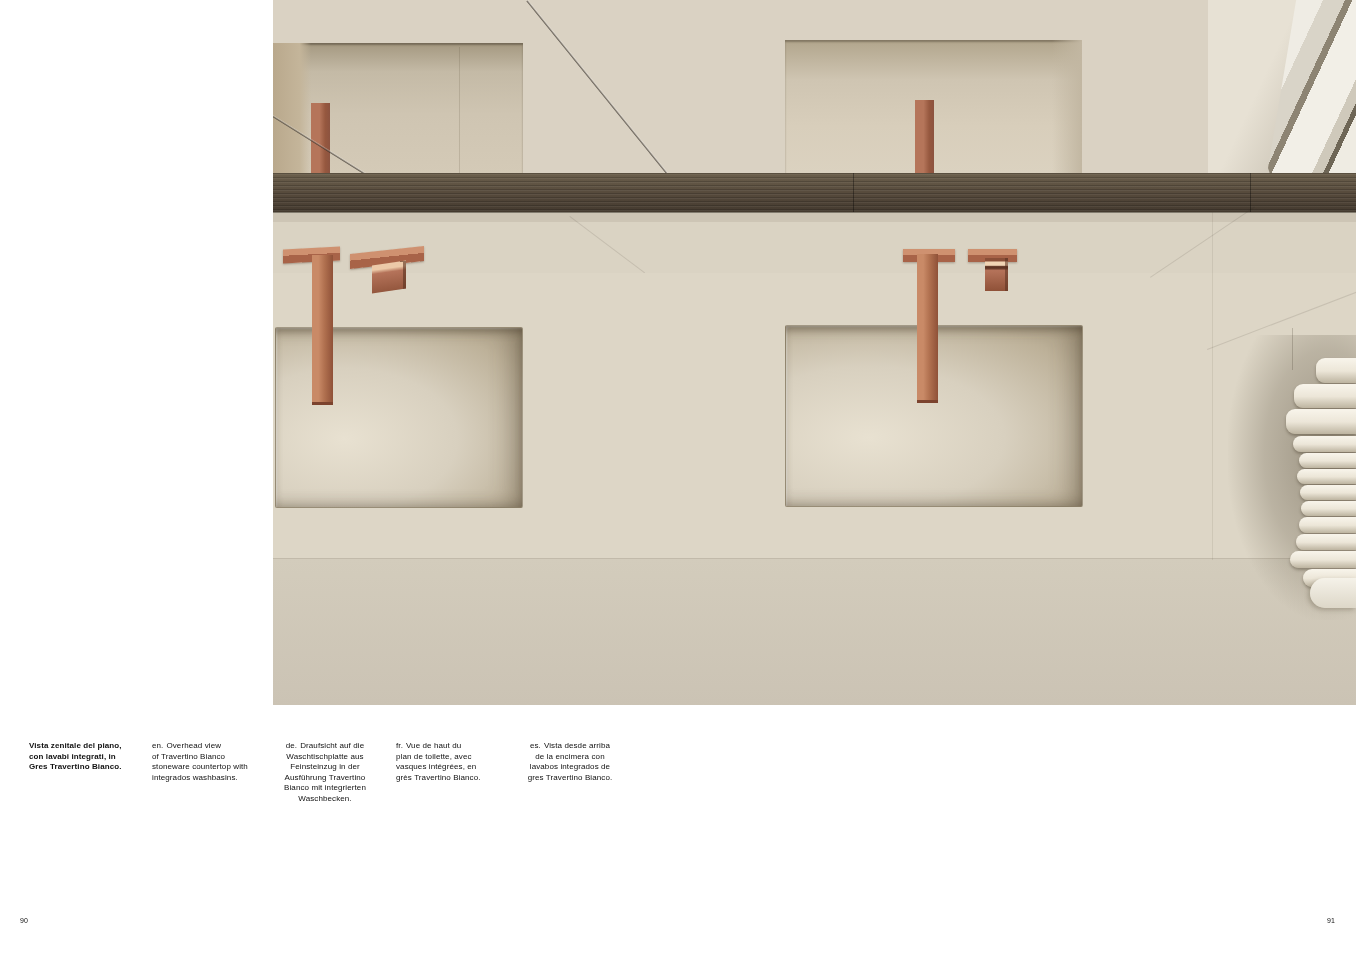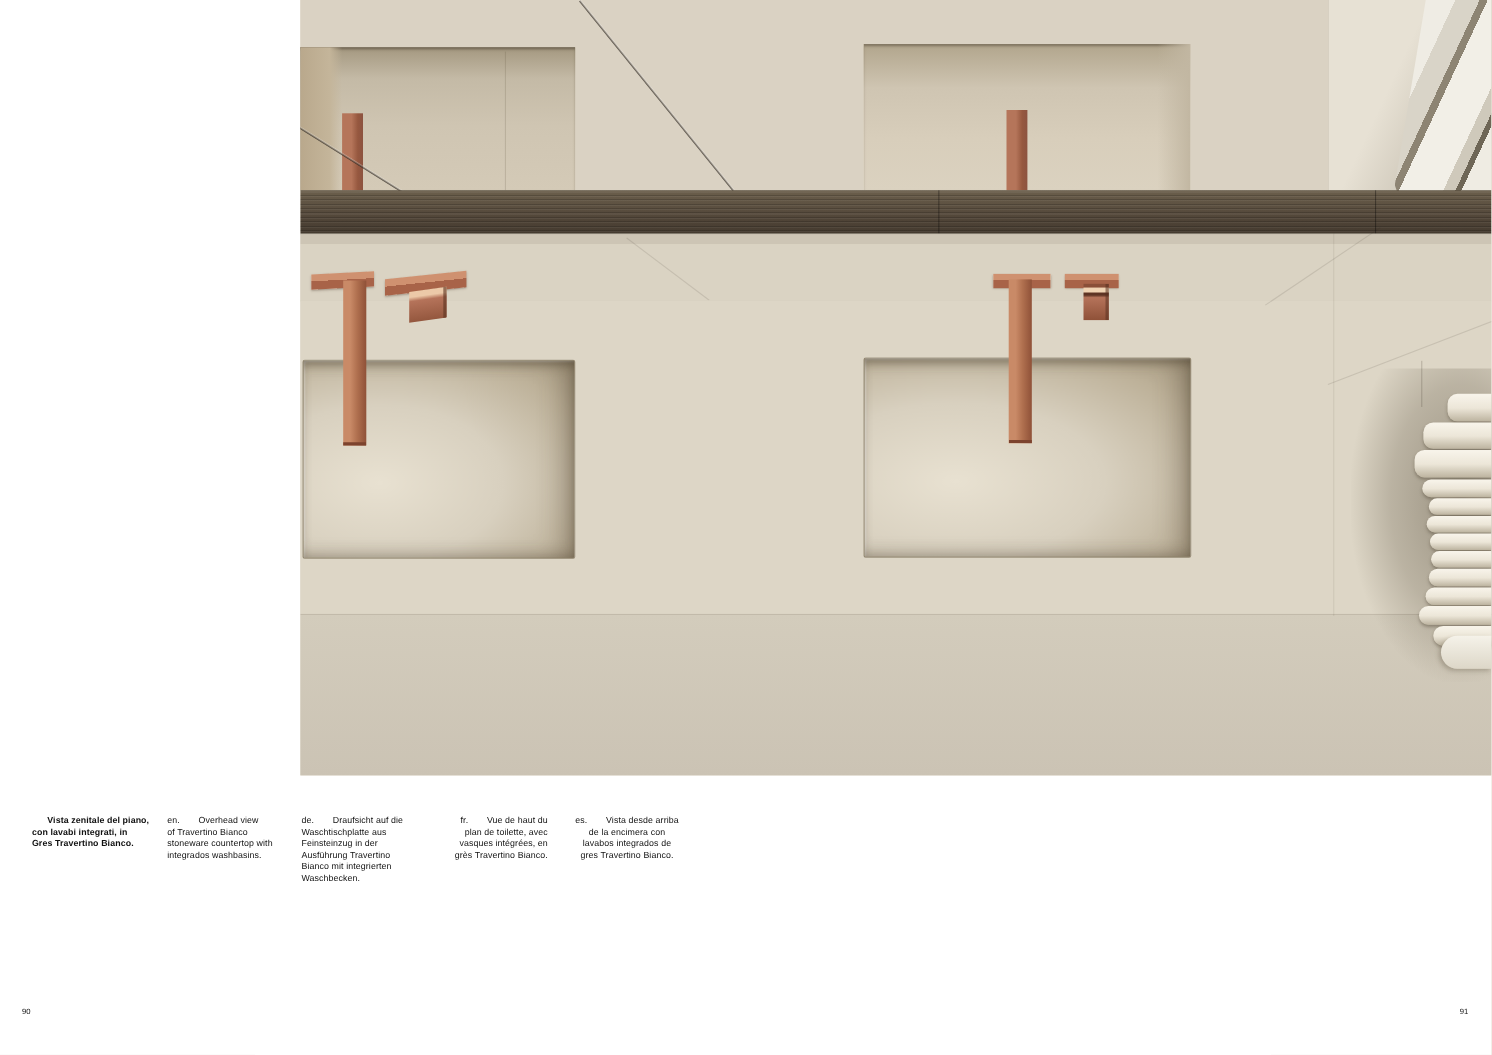--- a/index.html
+++ b/index.html
@@ -133,26 +133,26 @@
     background: linear-gradient(to bottom, #f5f2e9, #ddd7c8);
     box-shadow: -2px 2px 4px rgba(90,80,60,.3);
   }
   .diag-seam { height: 1px; background: rgba(50,42,30,.12); transform-origin: 0 0; }
 
   
   .caption {
     position: absolute; top: 741px;
     font-size: 8px; line-height: 10.6px; letter-spacing: 0.1px;
   }
-  .caption .txt { white-space: pre-line; margin-left: 14px; }
+  .caption .txt { white-space: pre-line; }
   .caption .pfx { font-weight: normal; margin-right: 3px; }
   .caption-it { left: 29px; width: 116px; font-weight: bold; }
   .caption-en { left: 152px; width: 110px; }
-  .caption-de { left: 274px; width: 102px; }
-  .caption-fr { left: 396px; width: 102px; text-align: right; }
+  .caption-de { left: 274px; width: 102px; text-align: center; }
+  .caption-fr { left: 396px; width: 102px; }
   .caption-es { left: 518px; width: 104px; text-align: center; }
 
   .pagenum { position: absolute; top: 917px; font-size: 7px; }
   .pagenum-left { left: 20px; }
   .pagenum-right { left: 1327px; }
 </style>
 </head>
 <body>
 
 <div class="photo">

